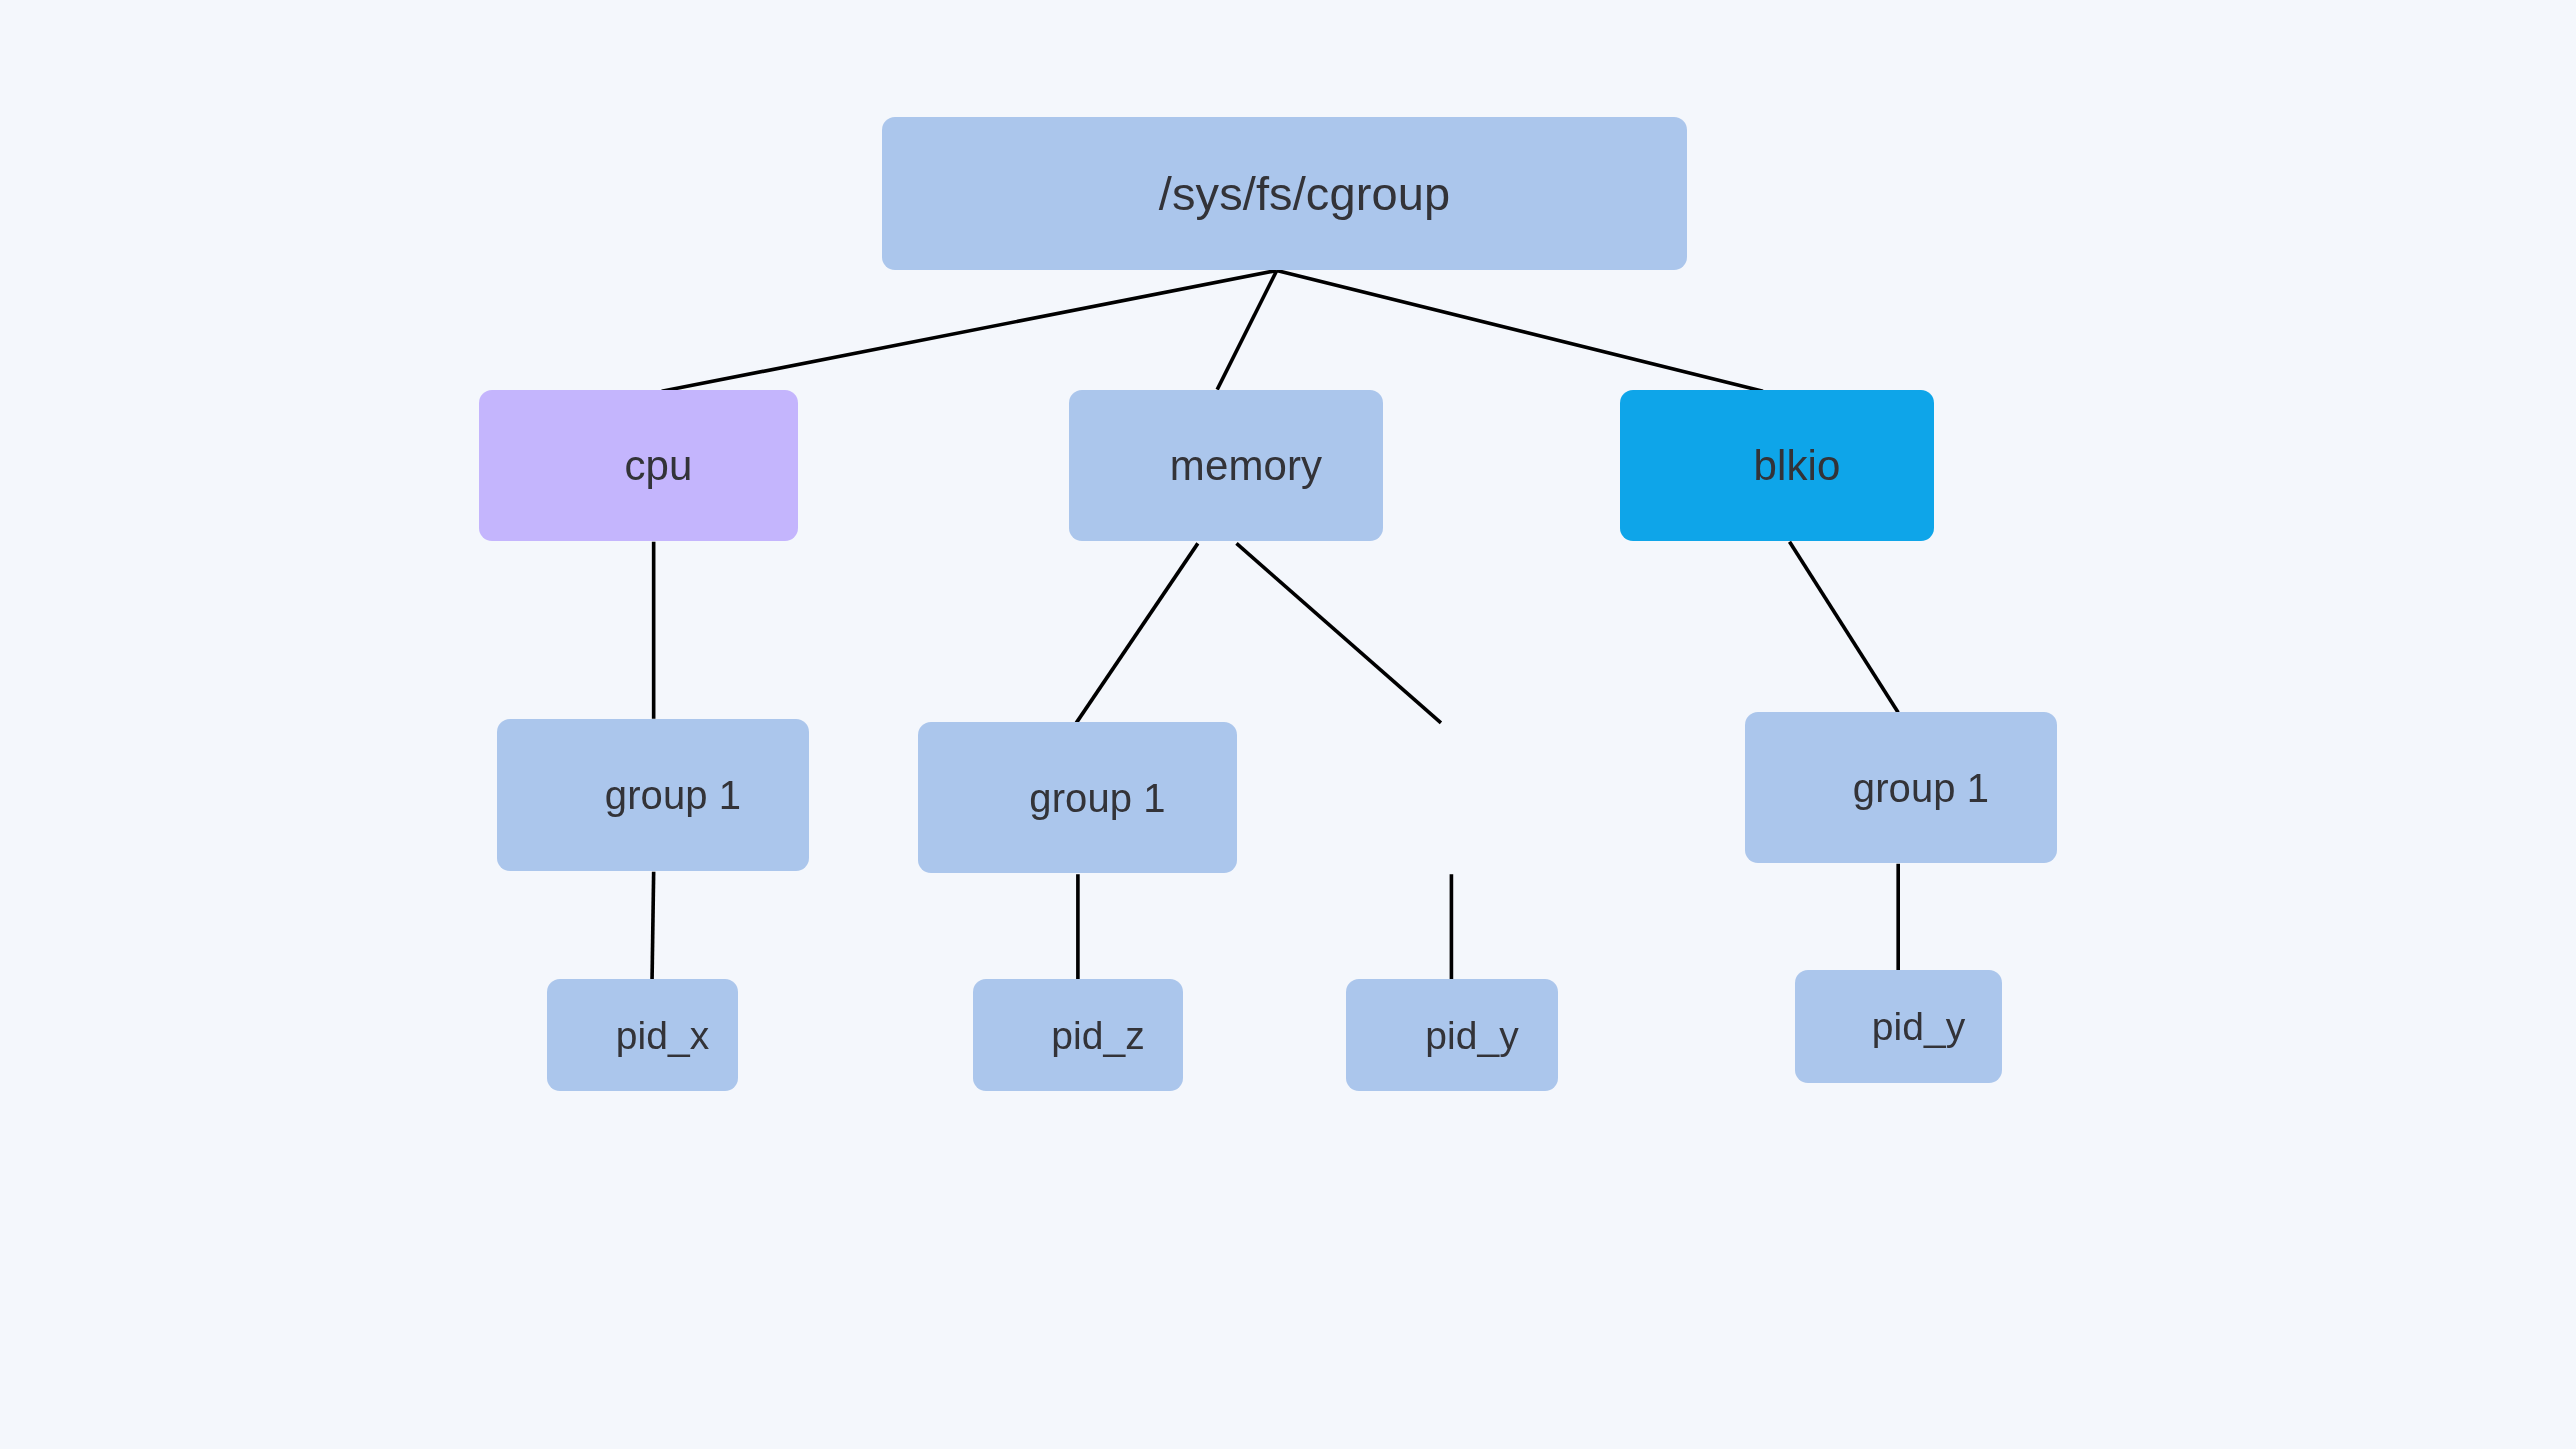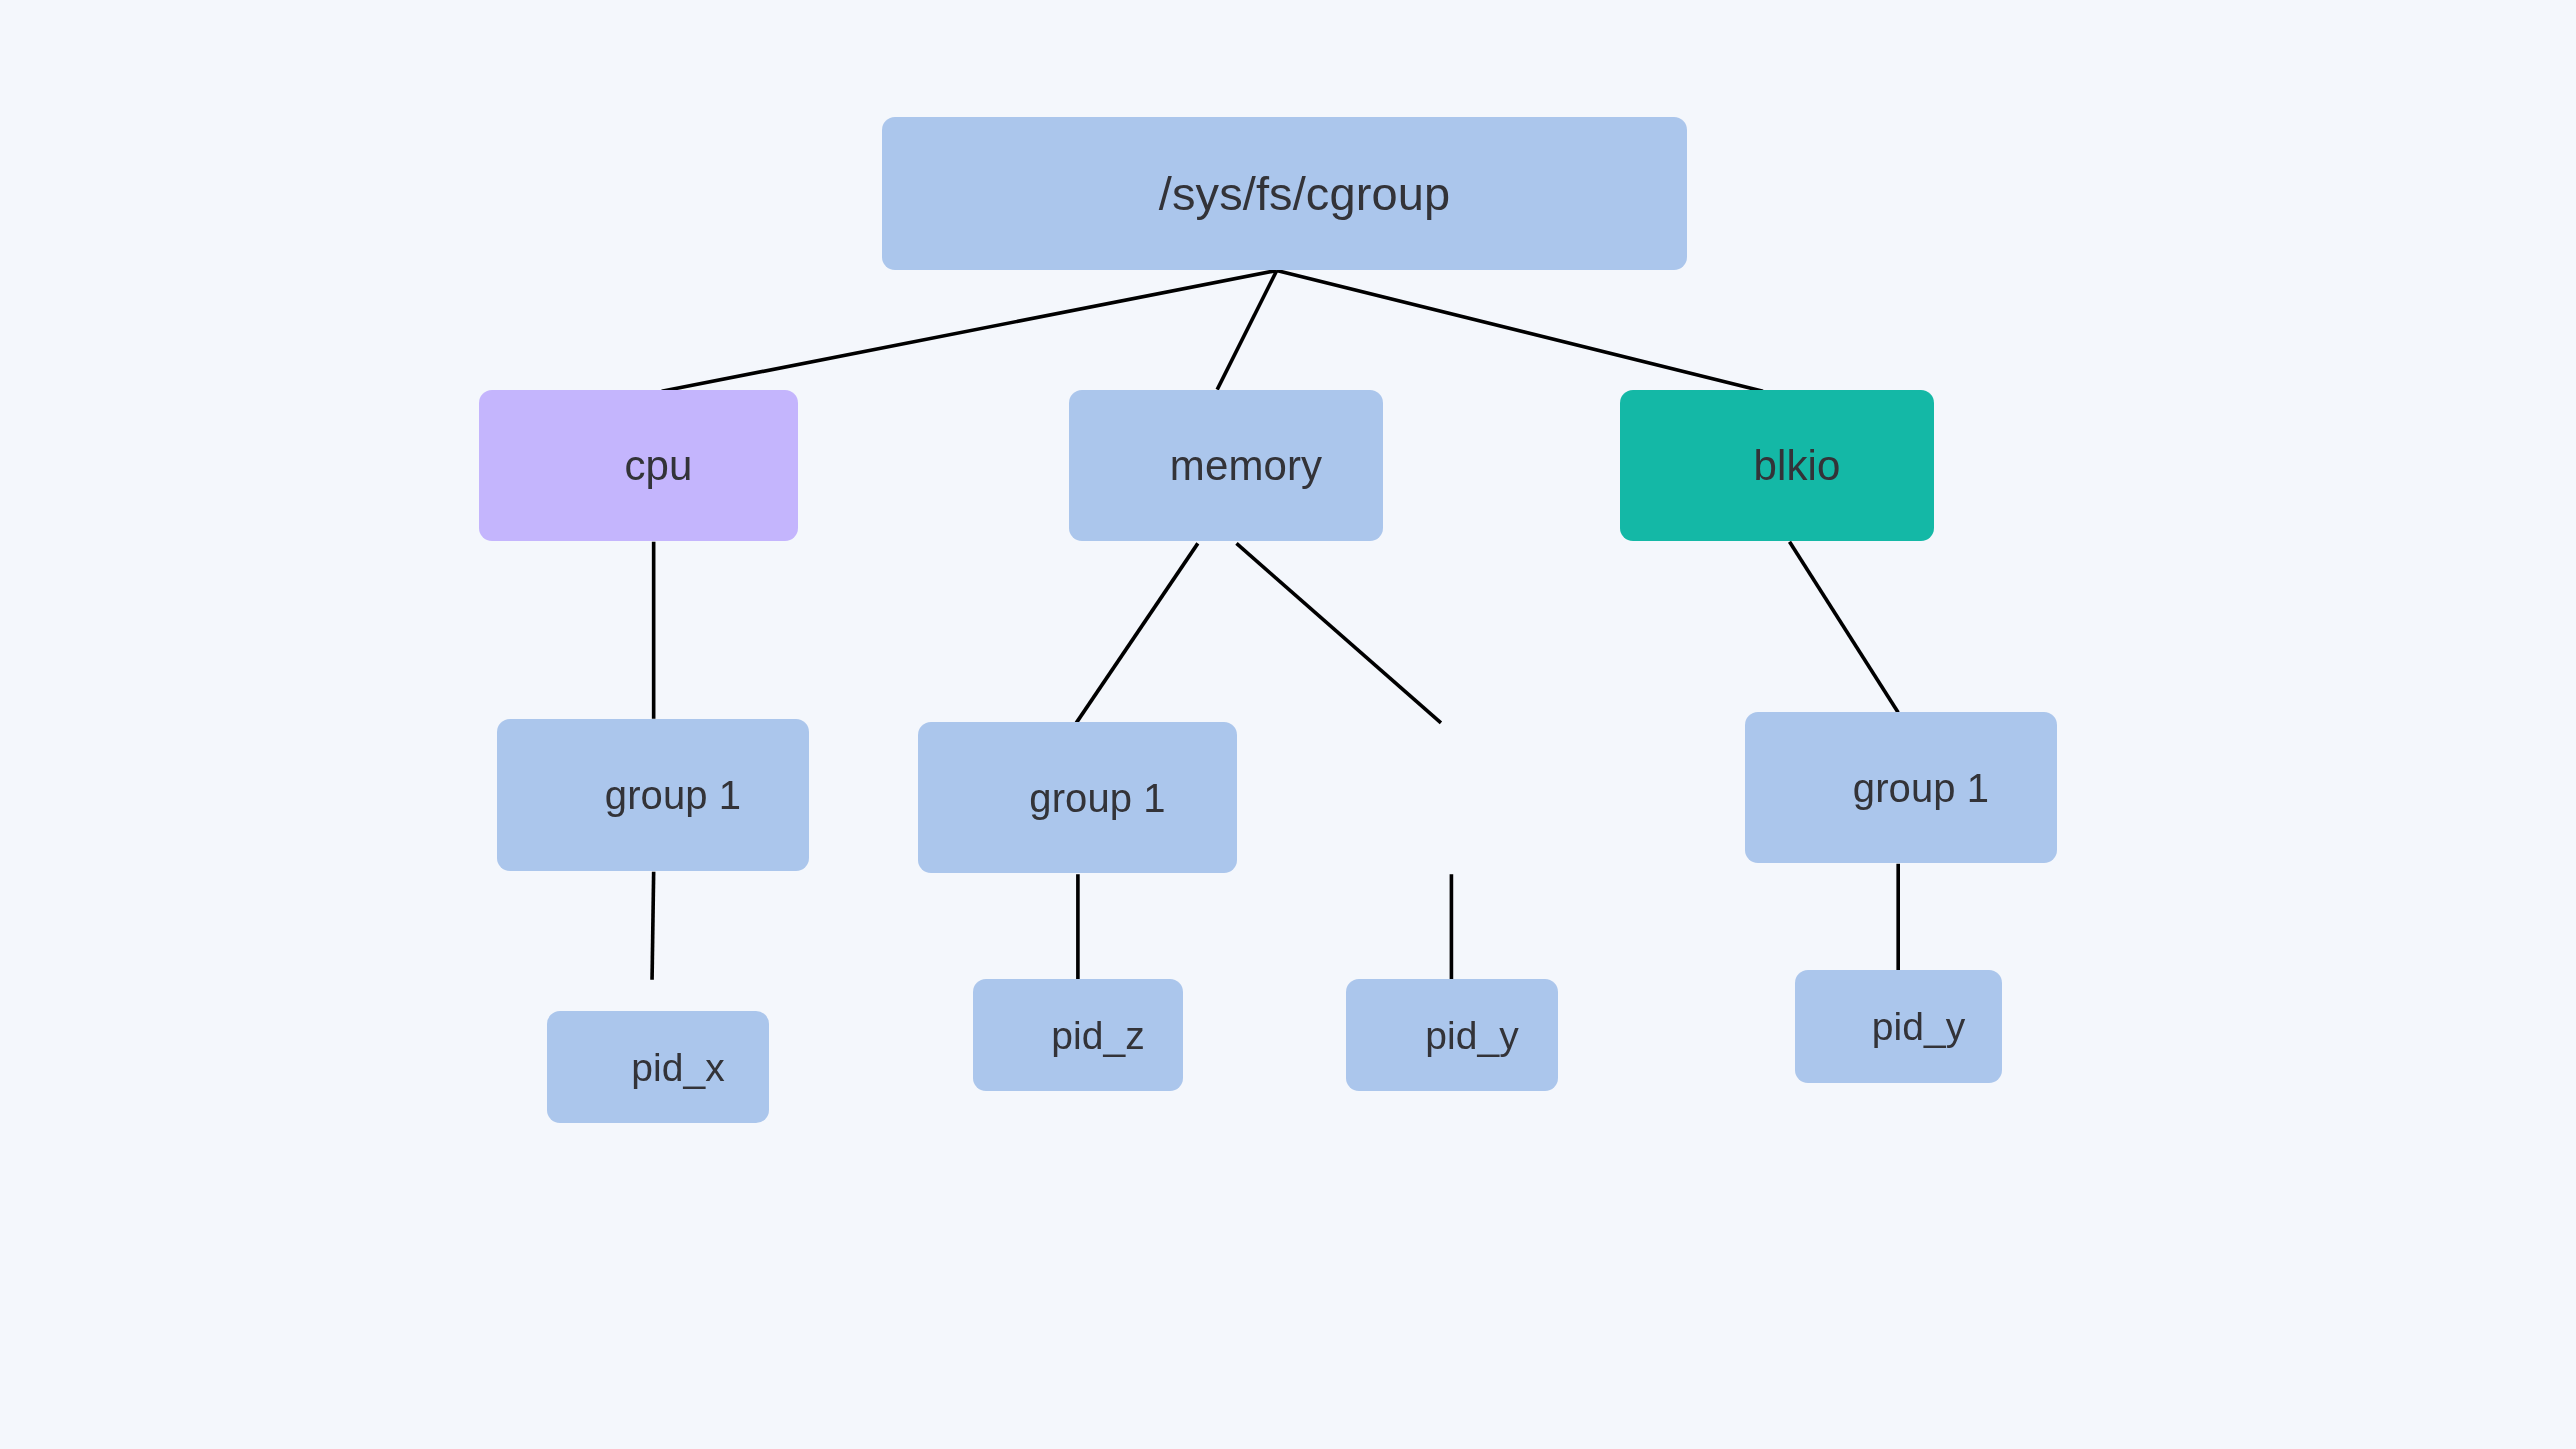--- a/index.html
+++ b/index.html
@@ -64,33 +64,33 @@
     </svg>
 <div class="node" style="left: 882px; top: 117px; width: 805px; height: 153px; background: rgb(171, 198, 236); color: rgb(51, 51, 56); font-size: 47px;">
       <span class="node-label">/sys/fs/cgroup</span>
     </div>
     <div class="node" style="left: 479px; top: 390px; width: 319px; height: 151px; background: #c4b5fd; color: rgb(51, 51, 56); font-size: 42px;">
       <span class="node-label">cpu</span>
     </div>
     <div class="node" style="left: 1069px; top: 390px; width: 314px; height: 151px; background: rgb(171, 198, 236); color: rgb(51, 51, 56); font-size: 42px;">
       <span class="node-label">memory</span>
     </div>
-    <div class="node" style="left: 1620px; top: 390px; width: 314px; height: 151px; background: #14b8a6; color: rgb(51, 51, 56); font-size: 42px;">
+    <div class="node" style="left: 1620px; top: 390px; width: 314px; height: 151px; background: #0ea5e9; color: rgb(51, 51, 56); font-size: 42px;">
       <span class="node-label">blkio</span>
     </div>
     <div class="node" style="left: 497px; top: 719px; width: 312px; height: 152px; background: rgb(171, 198, 236); color: rgb(51, 51, 56); font-size: 40px;">
       <span class="node-label">group 1</span>
     </div>
     <div class="node" style="left: 918px; top: 722px; width: 319px; height: 151px; background: rgb(171, 198, 236); color: rgb(51, 51, 56); font-size: 40px;">
       <span class="node-label">group 1</span>
     </div>
     <div class="node" style="left: 1745px; top: 712px; width: 312px; height: 151px; background: rgb(171, 198, 236); color: rgb(51, 51, 56); font-size: 40px;">
       <span class="node-label">group 1</span>
     </div>
-    <div class="node" style="left: 547px; top: 979px; width: 222px; height: 112px; background: rgb(171, 198, 236); color: rgb(51, 51, 56); font-size: 39px; margin-top: 32px;">
+    <div class="node" style="left: 547px; top: 979px; width: 191px; height: 112px; background: rgb(171, 198, 236); color: rgb(51, 51, 56); font-size: 39px;">
       <span class="node-label">pid_x</span>
     </div>
     <div class="node" style="left: 973px; top: 979px; width: 210px; height: 112px; background: rgb(171, 198, 236); color: rgb(51, 51, 56); font-size: 39px;">
       <span class="node-label">pid_z</span>
     </div>
     <div class="node" style="left: 1346px; top: 979px; width: 212px; height: 112px; background: rgb(171, 198, 236); color: rgb(51, 51, 56); font-size: 39px;">
       <span class="node-label">pid_y</span>
     </div>
     <div class="node" style="left: 1795px; top: 970px; width: 207px; height: 113px; background: rgb(171, 198, 236); color: rgb(51, 51, 56); font-size: 39px;">
       <span class="node-label">pid_y</span>

